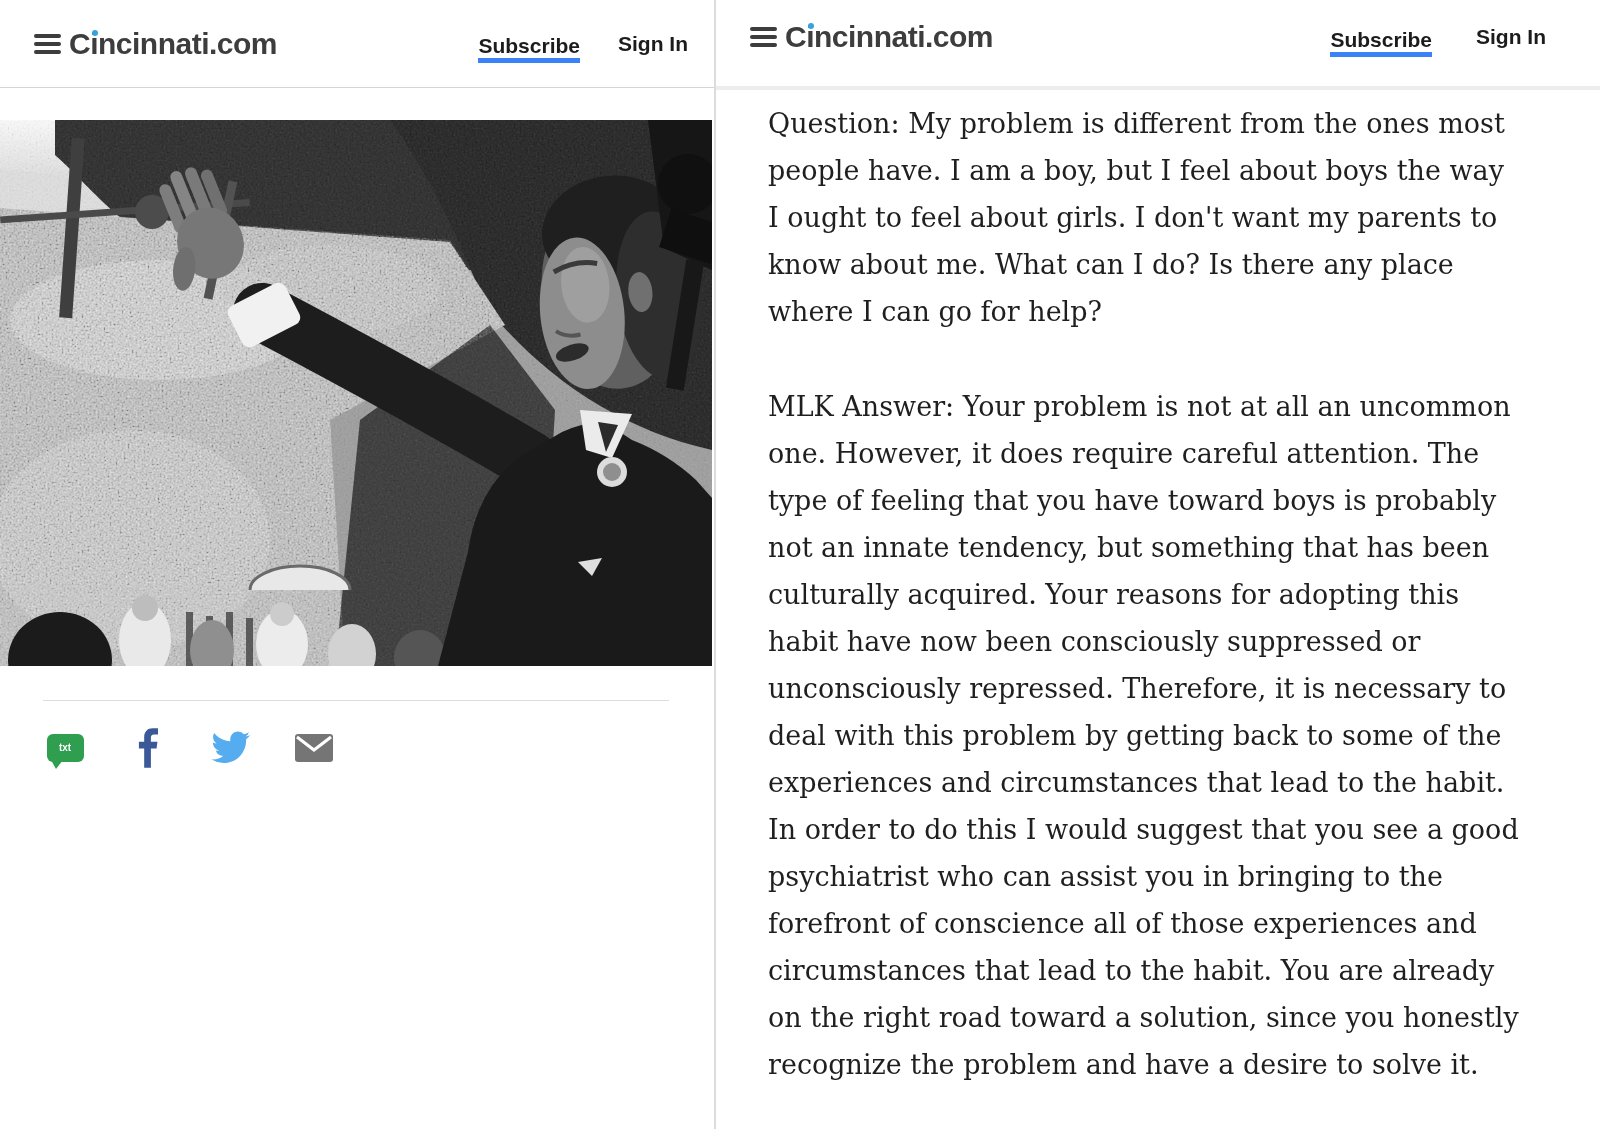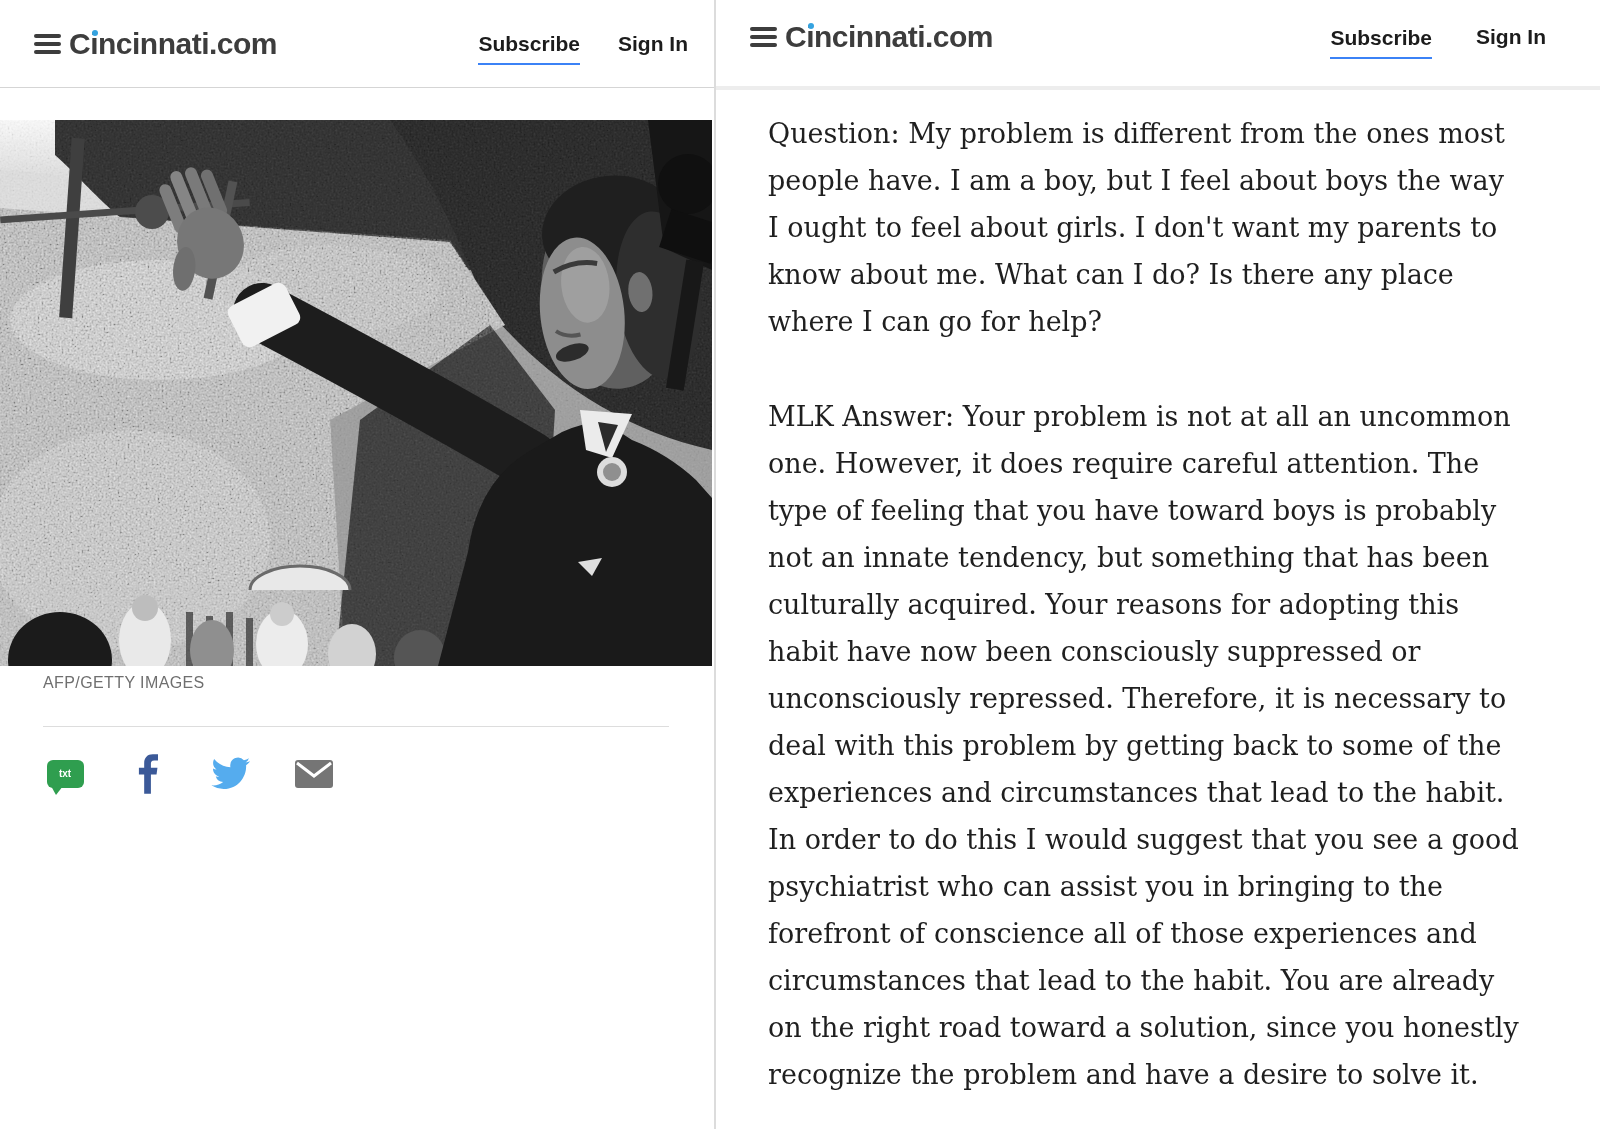--- a/index.html
+++ b/index.html
@@ -21,21 +21,21 @@
 
   .burger { width:27px; height:20px; display:flex; flex-direction:column; justify-content:space-between; cursor:pointer; margin-right:8px; flex:0 0 auto; }
   .burger span { display:block; height:4px; border-radius:2px; background:#3d3d3d; }
 
   .logo-wrap { position:relative; display:inline-block; }
   .logo-text { font-size:30px; font-weight:bold; color:#3d3d3d; letter-spacing:-0.5px; white-space:nowrap; }
   .logo-dot { position:absolute; left:23px; top:3px; width:6px; height:6px; border-radius:50%; background:#35a3e0; }
 
   .mast-nav { margin-left:auto; display:flex; align-items:center; gap:38px; }
   .nav-link { font-size:21px; font-weight:bold; color:#1c1c1c; cursor:pointer; white-space:nowrap; }
-  .nav-link.subscribe { border-bottom:2px solid #3b82f6; padding-bottom:7px; margin-bottom:-10px; }
+  .nav-link.subscribe { border-bottom:5px solid #3b82f6; margin-bottom:-10px; }
   .panel-right .mast-nav { gap:44px; padding-right:28px; }
 
   
   .headline { margin:25px 41px 0 41px; font-size:34px; line-height:45px; font-weight:bold;
               color:#2b2b2b; letter-spacing:-0.3px; }
   .photo-fig { margin-top:32px; }
   .photo-svg { display:block; width:712px; height:546px; background:#9e9e9e; }
   .caption { margin:16px 43px 0 43px; width:630px; font-size:21px; line-height:27px; color:#6b6b6b; }
   .credit  { margin:8px 43px 0 43px; font-size:16px; letter-spacing:0.4px; color:#6f6f6f; }
   .rule { border:0; border-top:1px solid #dddddd; margin:34px 45px 0 43px; }
@@ -44,21 +44,21 @@
   .share-bar { margin:27px 43px 0 45px; display:flex; align-items:center; gap:43px; }
   .share-btn { width:40px; height:40px; display:flex; align-items:center; justify-content:center; cursor:pointer; }
 
   .txt-badge { position:relative; background:#2f9e4f; border-radius:6px; width:37px; height:28px;
                display:flex; align-items:center; justify-content:center; }
   .txt-badge .tail { position:absolute; left:4px; bottom:-7px; width:0; height:0;
                border-left:5px solid transparent; border-right:7px solid transparent; border-top:9px solid #2f9e4f; }
   .txt-badge span { color:#fff; font-size:10px; font-weight:bold; line-height:1; }
 
   
-  .article-body { padding:20px 48px 0 52px; }
+  .article-body { padding:10px 48px 0 52px; }
   .article-body p { font-family:"DejaVu Serif", serif; font-size:27px; line-height:47px;
                     color:#1f1f1f; width:752px; }
   .article-body p + p { margin-top:48px; }
 </style>
 </head>
 <body>
 
 <div class="page">
 
   <section class="panel panel-left">
@@ -165,21 +165,20 @@
           <circle cx="612" cy="352" r="15" fill="#dcdcdc"></circle>
           <circle cx="612" cy="352" r="9" fill="#8f8f8f"></circle>
           <polygon points="578,442 602,438 592,456" fill="#dfdfdf"></polygon>
         </g>
 
         <polygon points="648,0 712,0 712,150 664,128" fill="#161616"></polygon>
         <circle cx="688" cy="64" r="30" fill="#101010"></circle>
         <rect x="664" y="96" width="54" height="40" fill="#0f0f0f" transform="rotate(18 690 116)"></rect>
         <rect x="676" y="140" width="18" height="130" fill="#181818" transform="rotate(9 685 205)"></rect>
       </svg>
-      <div class="credit">AFP/GETTY IMAGES</div>
     </figure>
 
     <hr class="rule">
 
 
     <div class="share-bar">
       <div class="share-btn">
         <div class="txt-badge">
           <span>txt</span>
           <i class="tail"></i>

